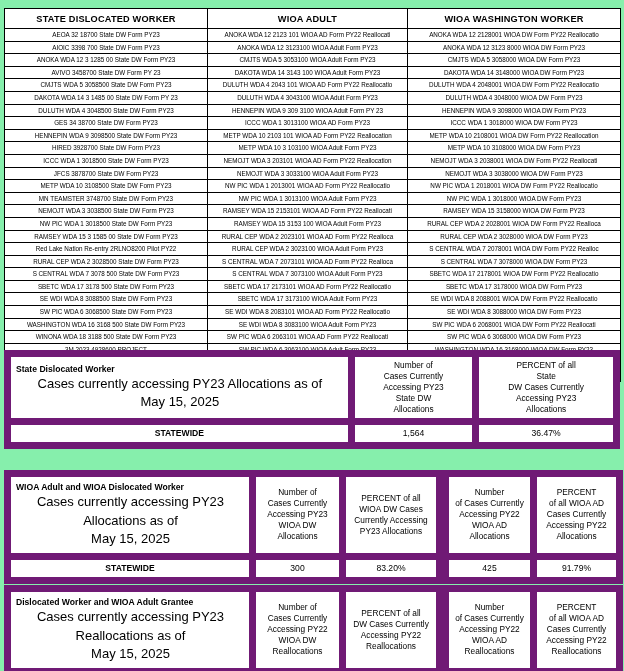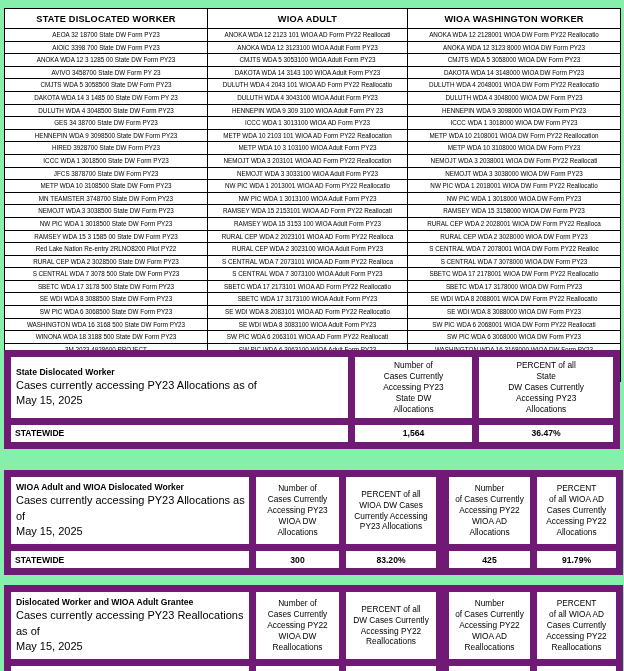--- a/index.html
+++ b/index.html
@@ -94,39 +94,41 @@
     padding: 4px 4px 4px 5px;
     vertical-align: middle;
     line-height: 1.42;
   }
   .sum-title {
     font-size: 8.6px;
     font-weight: bold;
     display: block;
   }
   .sum-sub {
-    font-size: 11px;
+    font-size: 13px;
     display: block;
+    text-align: center;
   }
   .sum-head-cell {
     text-align: center;
     font-size: 8.3px;
     line-height: 1.32;
     padding: 3px 2px;
   }
   .sum-statewide {
     font-size: 8.6px;
     font-weight: bold;
     padding: 2px 4px;
     height: 13px;
+    text-align: center;
   }
   .sum-value {
     text-align: center;
     font-size: 8.6px;
-    font-weight: bold;
+    font-weight: normal;
     padding: 2px 2px;
     height: 13px;
     margin-top: 32px;
   }
   .divider-black {
     background: #000000 !important;
     border-left: 1px solid #000;
     border-right: 1px solid #000;
     padding: 0;
   }

